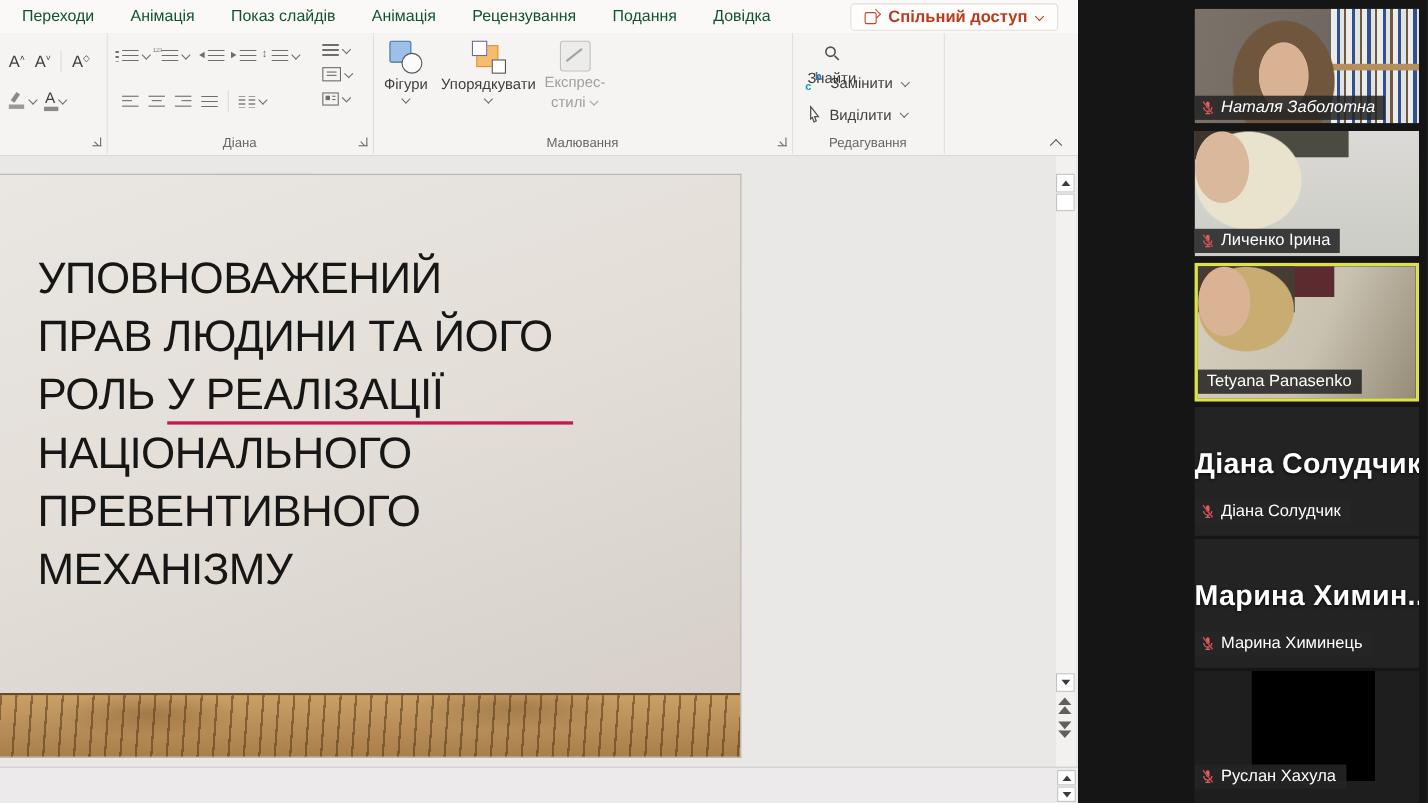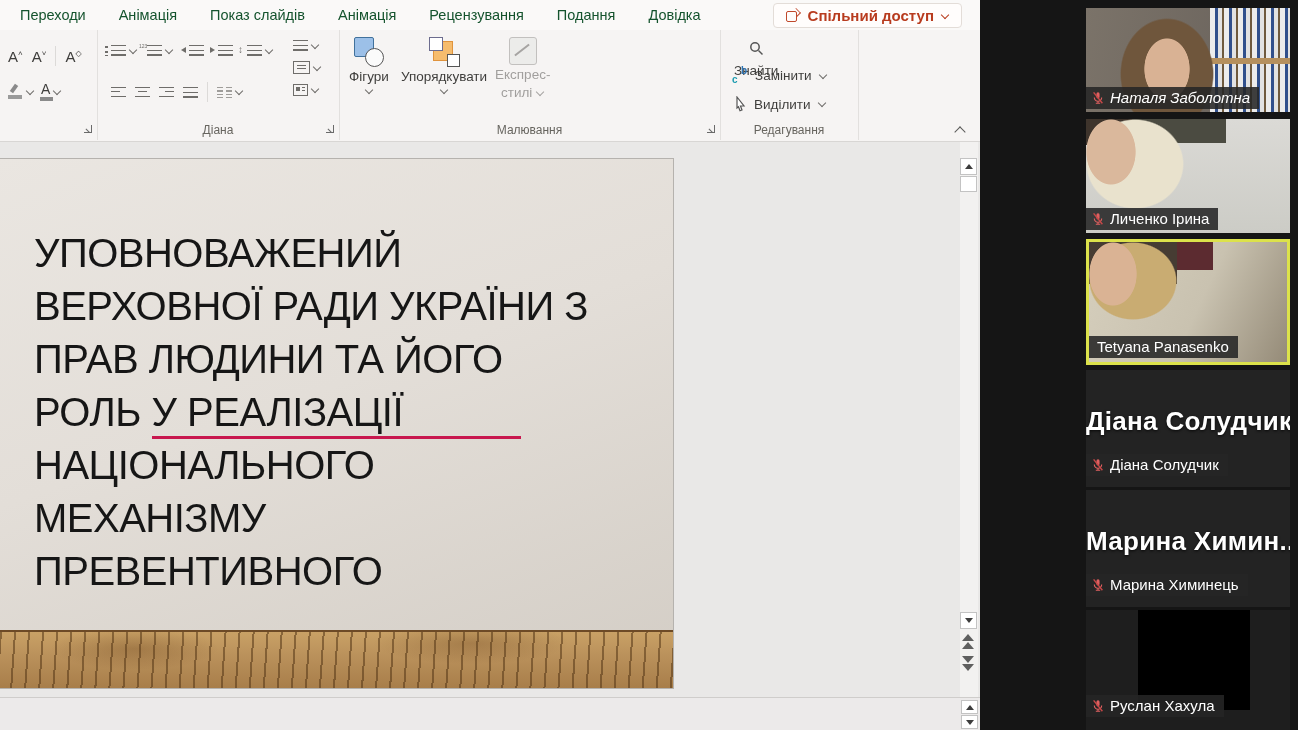--- a/index.html
+++ b/index.html
@@ -347,26 +347,25 @@
         <span class="glabel">Редагування</span>
       </div>
 
       <span class="collapse"></span>
     </div>
 
     <div class="workspace">
       <div class="slide">
         <div class="slide-title">
           <div>УПОВНОВАЖЕНИЙ</div>
-          <div>ВЕРХОВНОЇ РАДИ УКРАЇНИ З</div>
           <div>ПРАВ ЛЮДИНИ ТА ЙОГО</div>
           <div><span>РОЛЬ </span><span class="ul"><span>У РЕАЛІЗАЦІЇ</span><span class="ul-ext"></span></span></div>
           <div>НАЦІОНАЛЬНОГО</div>
+          <div>ПРЕВЕНТИВНОГО</div>
           <div>МЕХАНІЗМУ</div>
-          <div>ПРЕВЕНТИВНОГО</div>
         </div>
         <div class="floor"></div>
       </div>
 
       <div class="vscroll">
         <div class="sbtn" style="top:16px;">
             <span class="t-up"></span>
           </div>
         <div class="thumb" style="top:34px;"></div>
         <div class="sbtn" style="top:470px;">

